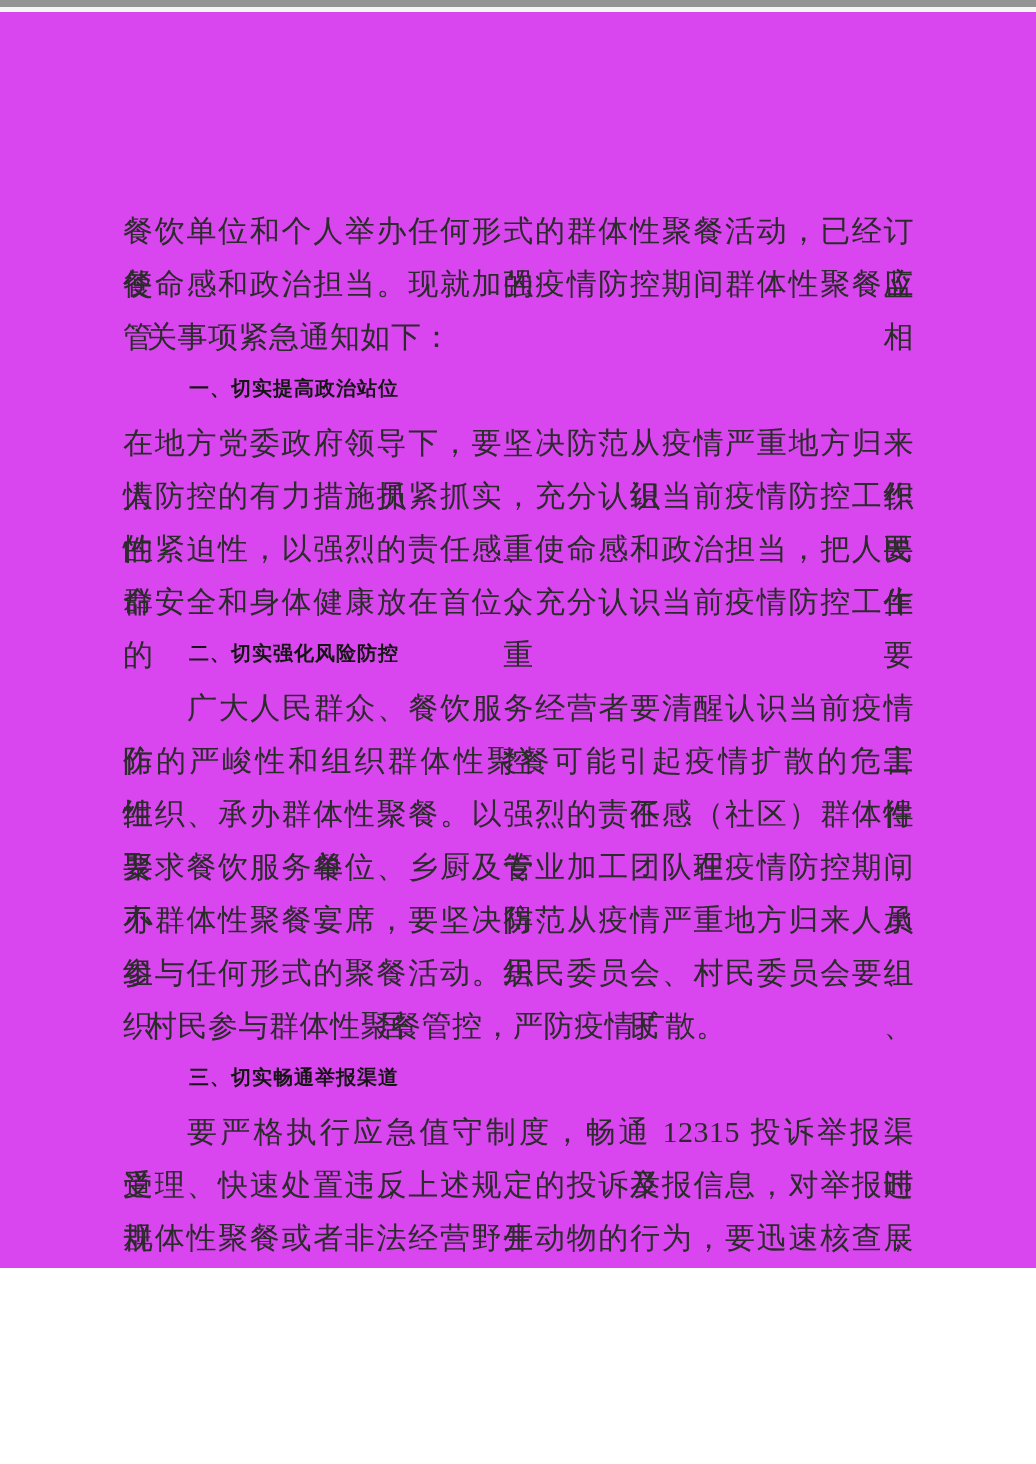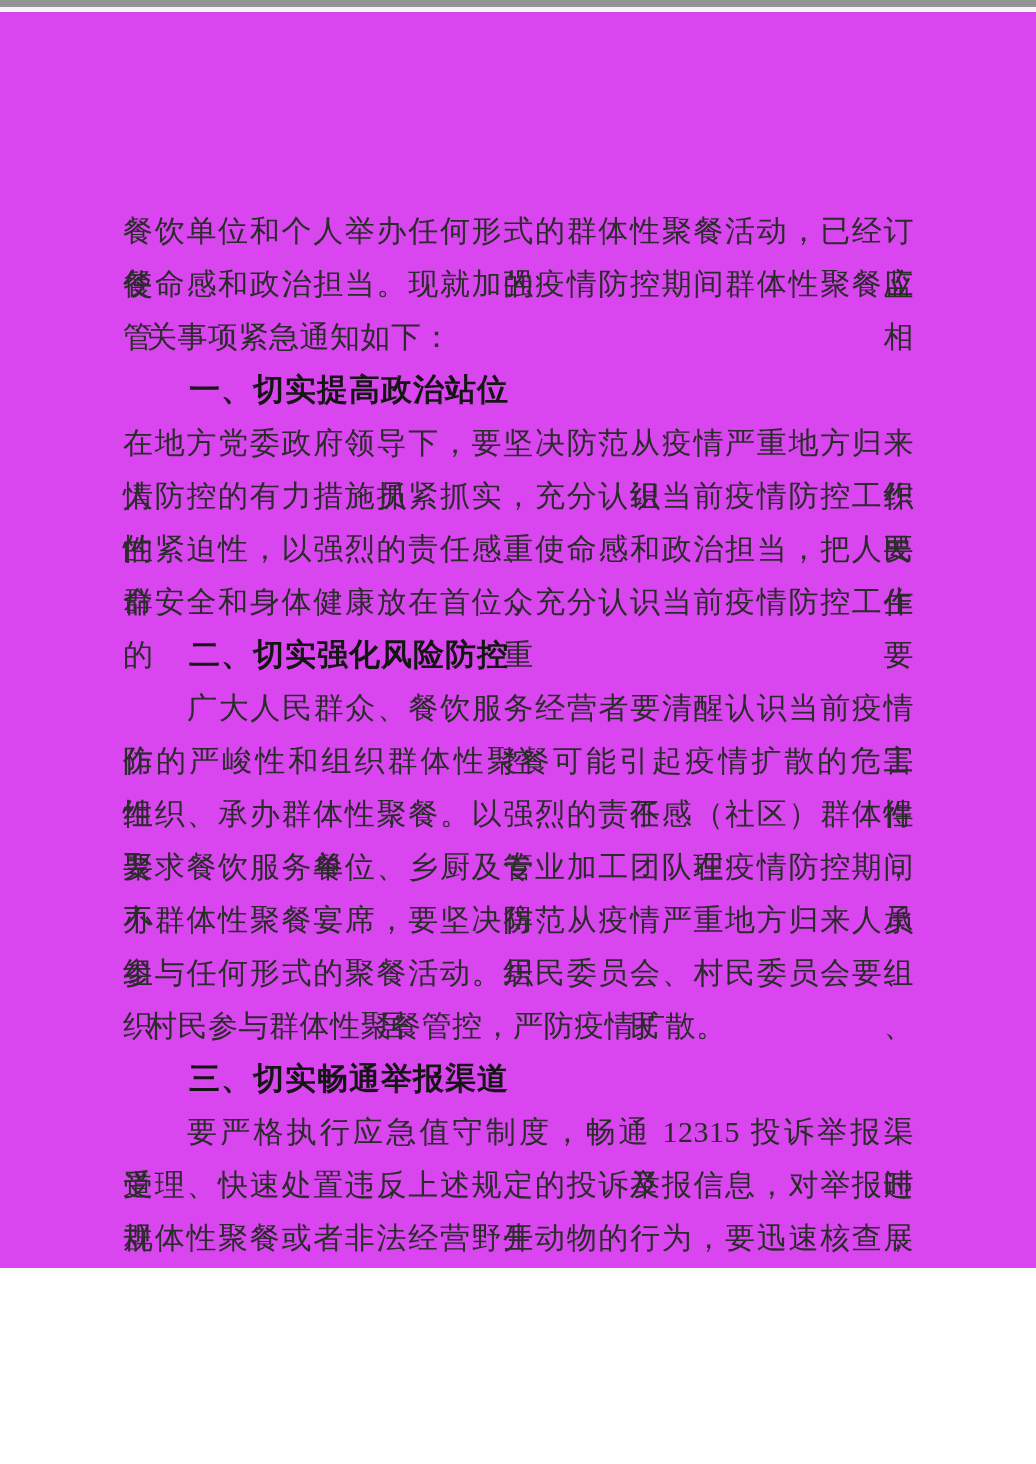--- a/index.html
+++ b/index.html
@@ -37,23 +37,23 @@
     white-space: nowrap;
   }
   .line.fill { white-space: normal; }
   .line.short {
     text-align: left;
     text-align-last: left;
     margin-left: 24px;
   }
   .line.indent { text-indent: 64px; }
   .heading {
-    font-family: Liberation Serif, serif;
+    font-family: Liberation Mono, monospace;
     font-weight: 700;
-    font-size: 31px;
+    font-size: 20px;
     color: #151515;
     letter-spacing: 1px;
     text-align: left;
     text-align-last: left;
     text-indent: 66px;
   }
   .page-number {
     position: absolute;
     left: 131px;
     top: 1384px;

